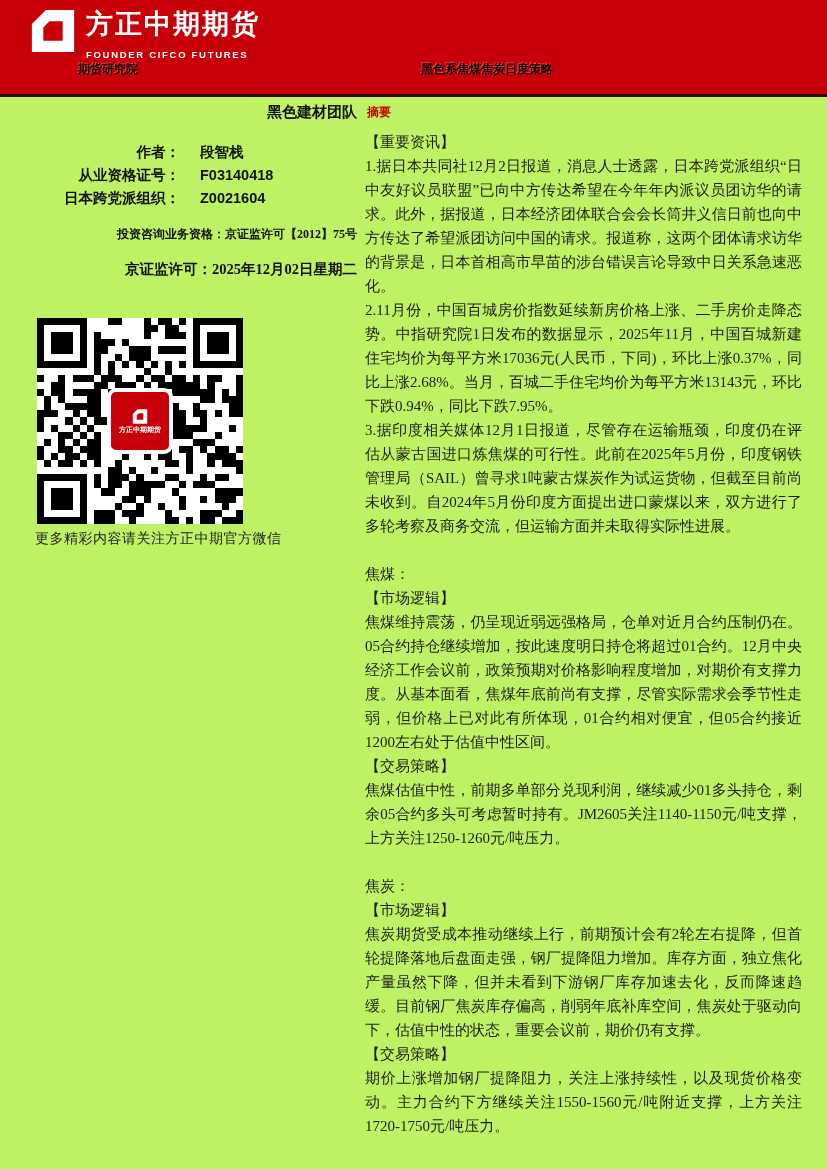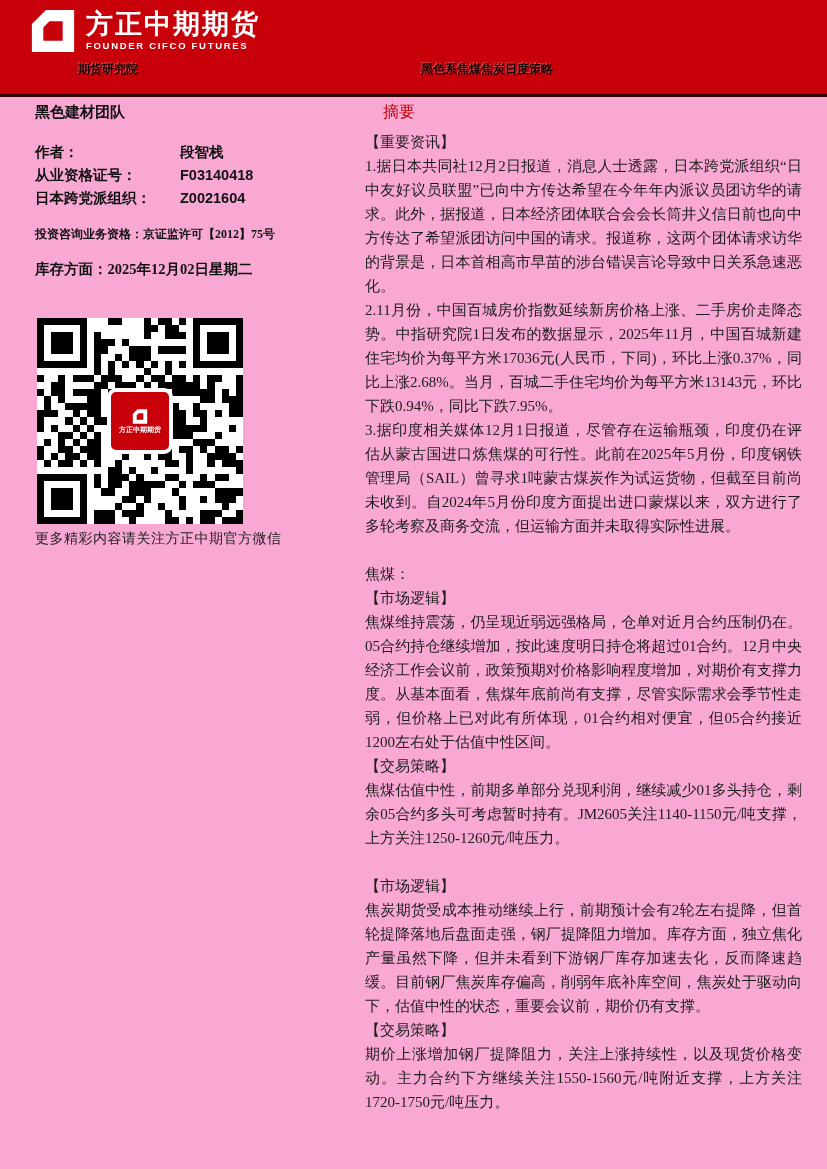--- a/index.html
+++ b/index.html
@@ -1,55 +1,55 @@
 <!DOCTYPE html>
 <html><head>
 <meta charset="utf-8">
 <style>
   html,body{margin:0;padding:0;background:#ffffff;}
-  .page{position:relative;width:827px;height:1169px;background:#f9a8d4;overflow:hidden;
+  .page{position:relative;width:827px;height:1169px;background:#bef264;overflow:hidden;
         font-family:"Liberation Serif","DejaVu Serif",serif;}
 
   
   .band{position:absolute;left:0;top:0;width:827px;height:94px;background:#c8000a;
         border-bottom:3px solid #350404;}
   .logo{position:absolute;left:30px;top:9px;display:flex;align-items:flex-start;gap:10px;}
   .logo-mark{width:46px;height:44px;flex:0 0 auto;}
   .logo-texts{display:flex;flex-direction:column;}
   .logo-cn{color:#ffffff;font-family:"Liberation Sans","DejaVu Sans",sans-serif;font-weight:bold;
            font-size:27px;line-height:30px;letter-spacing:2px;}
   .logo-en{color:#ffffff;font-family:"Liberation Sans","DejaVu Sans",sans-serif;font-weight:bold;
-           font-size:9.5px;letter-spacing:1.7px;margin-top:1px;}
+           font-size:9.5px;letter-spacing:1.7px;margin-top:10px;}
   .band-sub{position:absolute;top:57px;color:#170202;font-weight:bold;font-size:12px;line-height:24px;
             font-family:"Liberation Sans","DejaVu Sans",sans-serif;
             text-shadow:-1px -1px 0 rgba(255,255,255,0.28);}
   .band-dept{left:78px;}
   .band-title{left:421px;}
 
   
-  .sidebar{position:absolute;left:35px;top:103px;width:322px;color:#111111;}
+  .sidebar{position:absolute;left:35px;top:103px;width:322px;color:#111111;text-align:right;}
   .team{font-size:15px;font-weight:bold;margin:0 0 19px 0;}
   .frow{display:flex;height:23px;line-height:23px;font-size:14.5px;font-weight:bold;}
   .flabel{width:145px;flex:0 0 auto;}
-  .fvalue{font-family:"Liberation Sans","DejaVu Sans",sans-serif;font-size:14.5px;}
+  .fvalue{font-family:"Liberation Sans","DejaVu Sans",sans-serif;font-size:14.5px;margin-left:20px;}
   .qualification{margin-top:13px;font-size:12px;font-weight:bold;white-space:nowrap;height:23px;line-height:23px;}
   .dateline{margin-top:12px;font-size:14.5px;font-weight:bold;height:23px;line-height:23px;}
   .qr-wrap{position:absolute;left:37px;top:318px;width:206px;height:206px;}
   .qr-wrap svg{display:block;}
   .qr-logo{position:absolute;left:50%;top:50%;transform:translate(-50%,-50%);
            width:58px;height:58px;background:#c8000a;border-radius:9px;border:4px solid #ffffff;
            display:flex;flex-direction:column;align-items:center;justify-content:center;gap:2px;}
   .qr-logo-cn{color:#ffffff;font-size:7px;line-height:8px;font-weight:bold;white-space:nowrap;
               font-family:"Liberation Sans","DejaVu Sans",sans-serif;}
   .qr-caption{position:absolute;left:35px;top:530px;font-size:14px;color:#222222;letter-spacing:0.5px;text-align:center;}
 
   
   .main{position:absolute;left:365px;top:100px;width:437px;color:#1c1c1c;
         font-size:15px;line-height:24px;text-align:justify;}
-  .heading{color:#c00000;font-size:16px;line-height:24px;margin:0 0 6px 18px;}
+  .heading{color:#c00000;font-size:12px;line-height:24px;margin:0 0 6px 2px;font-weight:bold;}
   .blk-label{margin:0;}
   .blk-subhead{margin:0;}
   .blk-para{margin:0;}
   .blk-gap{height:24px;}
 </style>
 </head>
 <body>
 
 <div class="page">
 
@@ -77,21 +77,21 @@
         <div class="frow">
           <span class="flabel">从业资格证号：</span>
           <span class="fvalue">F03140418</span>
         </div>
         <div class="frow">
           <span class="flabel">日本跨党派组织：</span>
           <span class="fvalue">Z0021604</span>
         </div>
       </div>
     <div class="qualification">投资咨询业务资格：京证监许可【2012】75号</div>
-    <div class="dateline">库存方面：2025年12月02日星期二</div>
+    <div class="dateline">京证监许可：2025年12月02日星期二</div>
   </div>
 
   <div class="qr-wrap">
     <svg id="qr-svg" width="206" height="206" viewBox="0 0 29 29" shape-rendering="crispEdges">
         <rect width="29" height="29" fill="#ffffff"></rect>
         <rect x="0" y="0" width="1" height="1" fill="#000000"></rect>
         <rect x="1" y="0" width="1" height="1" fill="#000000"></rect>
         <rect x="2" y="0" width="1" height="1" fill="#000000"></rect>
         <rect x="3" y="0" width="1" height="1" fill="#000000"></rect>
         <rect x="4" y="0" width="1" height="1" fill="#000000"></rect>
@@ -517,20 +517,21 @@
         <div class="blk-para">1.据日本共同社12月2日报道，消息人士透露，日本跨党派组织“日中友好议员联盟”已向中方传达希望在今年年内派议员团访华的请求。此外，据报道，日本经济团体联合会会长筒井义信日前也向中方传达了希望派团访问中国的请求。报道称，这两个团体请求访华的背景是，日本首相高市早苗的涉台错误言论导致中日关系急速恶化。</div>
         <div class="blk-para">2.11月份，中国百城房价指数延续新房价格上涨、二手房价走降态势。中指研究院1日发布的数据显示，2025年11月，中国百城新建住宅均价为每平方米17036元(人民币，下同)，环比上涨0.37%，同比上涨2.68%。当月，百城二手住宅均价为每平方米13143元，环比下跌0.94%，同比下跌7.95%。</div>
         <div class="blk-para">3.据印度相关媒体12月1日报道，尽管存在运输瓶颈，印度仍在评估从蒙古国进口炼焦煤的可行性。此前在2025年5月份，印度钢铁管理局（SAIL）曾寻求1吨蒙古煤炭作为试运货物，但截至目前尚未收到。自2024年5月份印度方面提出进口蒙煤以来，双方进行了多轮考察及商务交流，但运输方面并未取得实际性进展。</div>
         <div class="blk-gap"></div>
         <div class="blk-subhead">焦煤：</div>
         <div class="blk-label">【市场逻辑】</div>
         <div class="blk-para">焦煤维持震荡，仍呈现近弱远强格局，仓单对近月合约压制仍在。05合约持仓继续增加，按此速度明日持仓将超过01合约。12月中央经济工作会议前，政策预期对价格影响程度增加，对期价有支撑力度。从基本面看，焦煤年底前尚有支撑，尽管实际需求会季节性走弱，但价格上已对此有所体现，01合约相对便宜，但05合约接近1200左右处于估值中性区间。</div>
         <div class="blk-label">【交易策略】</div>
         <div class="blk-para">焦煤估值中性，前期多单部分兑现利润，继续减少01多头持仓，剩余05合约多头可考虑暂时持有。JM2605关注1140-1150元/吨支撑，上方关注1250-1260元/吨压力。</div>
         <div class="blk-gap"></div>
+        <div class="blk-subhead">焦炭：</div>
         <div class="blk-label">【市场逻辑】</div>
         <div class="blk-para">焦炭期货受成本推动继续上行，前期预计会有2轮左右提降，但首轮提降落地后盘面走强，钢厂提降阻力增加。库存方面，独立焦化产量虽然下降，但并未看到下游钢厂库存加速去化，反而降速趋缓。目前钢厂焦炭库存偏高，削弱年底补库空间，焦炭处于驱动向下，估值中性的状态，重要会议前，期价仍有支撑。</div>
         <div class="blk-label">【交易策略】</div>
         <div class="blk-para">期价上涨增加钢厂提降阻力，关注上涨持续性，以及现货价格变动。主力合约下方继续关注1550-1560元/吨附近支撑，上方关注1720-1750元/吨压力。</div>
       </div>
   </div>
 
 </div>
 
 </body></html>

